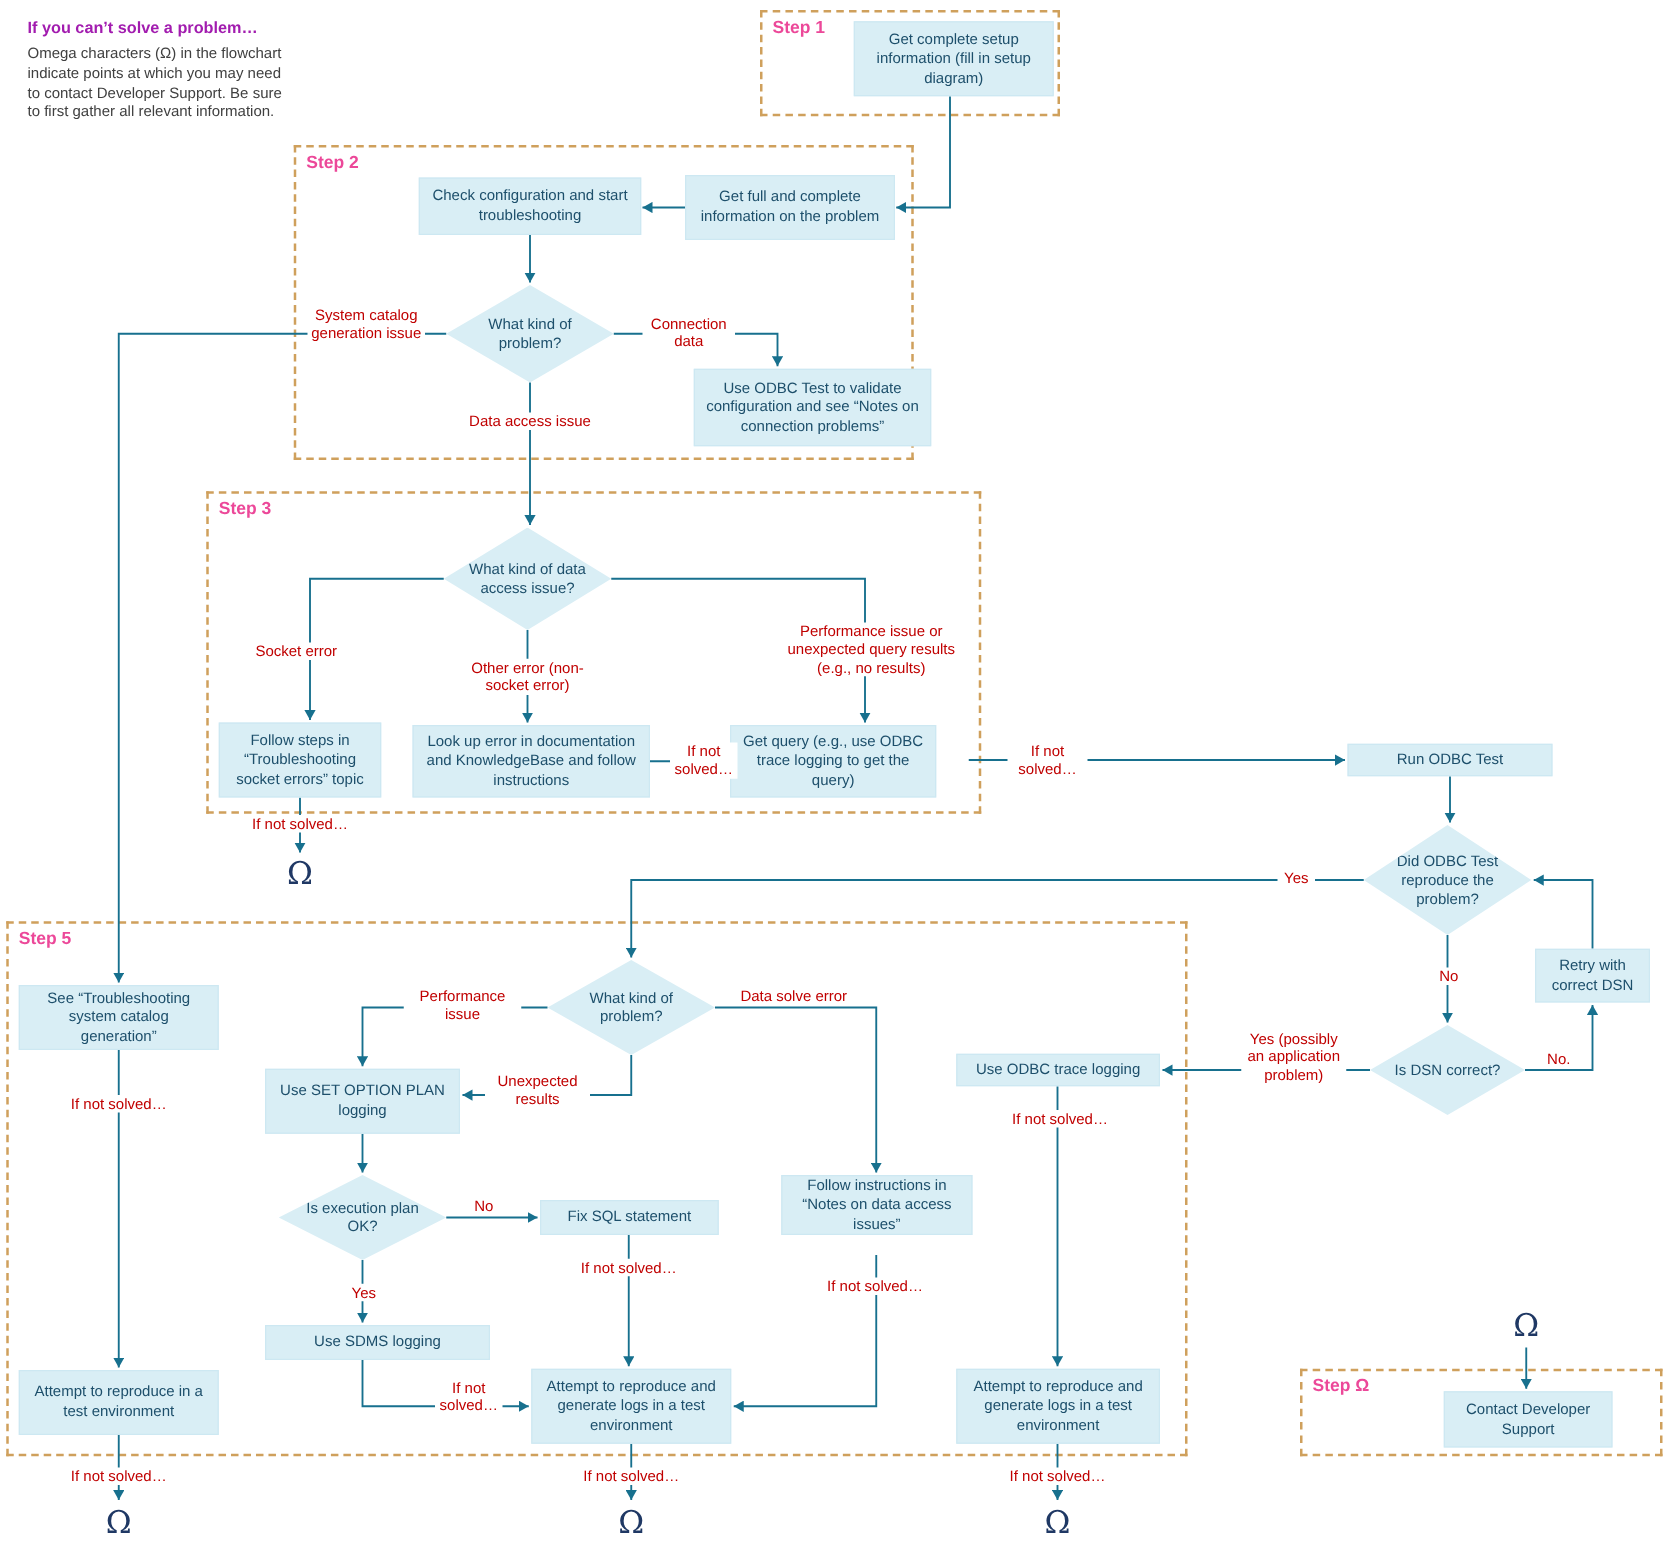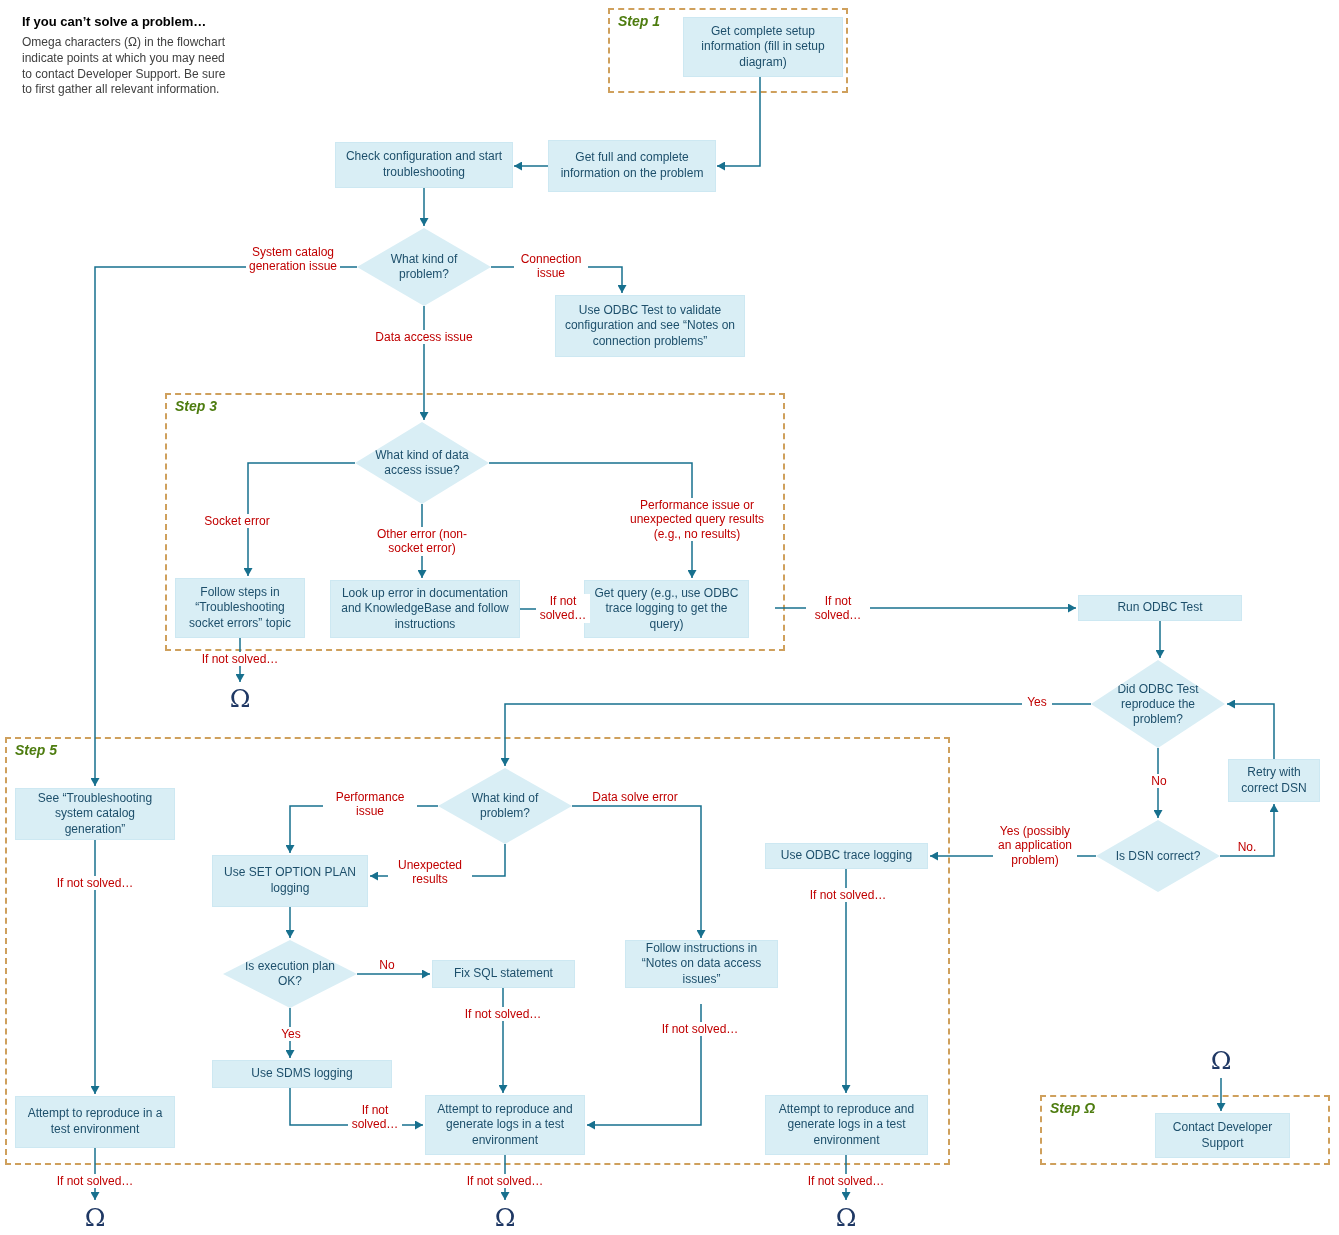--- a/index.html
+++ b/index.html
@@ -1,46 +1,49 @@
 <!DOCTYPE html>
 <html><head>
 <meta charset="utf-8">
 <style>
   * { margin:0; padding:0; box-sizing:border-box; }
   html,body { background:#ffffff; }
   body { font-family:"Liberation Sans", sans-serif; }
   #canvas { position:relative; width:1339px; height:1235px; background:#ffffff; overflow:hidden; }
 
   .stepbox { position:absolute; border:2px dashed #cfa05c; z-index:0; background:transparent; }
-  .steplabel { position:absolute; top:3px; left:8px; font-size:14px; font-weight:bold; color:#4d7c0f; white-space:nowrap;font-style:italic; }
+  .steplabel { position:absolute; top:3px; left:8px; font-size:14px; font-weight:bold; color:#ec4899; white-space:nowrap; }
 
   .wires { position:absolute; left:0; top:0; z-index:1; pointer-events:none; }
 
   .node { position:absolute; z-index:2; background:#d9eef5; border:1px solid #cde8f2; color:#1d4f6b;
           font-size:12px; line-height:1.3; display:flex; align-items:center; justify-content:center;
           text-align:center; padding:3px 8px; }
   .diamond { position:absolute; z-index:2; background:#d9eef5; color:#1d4f6b; font-size:12px; line-height:1.25;
              display:flex; align-items:center; justify-content:center; text-align:center;
              clip-path:polygon(50% 0,100% 50%,50% 100%,0 50%); }
   .diamond > span { width:74%; }
 
   .rlabel { position:absolute; z-index:3; color:#c00000; font-size:12px; line-height:1.2; text-align:center; background:#ffffff; }
   .omega  { position:absolute; z-index:2; font-family:"DejaVu Serif", serif; font-size:25px; color:#1f3864; text-align:center; width:30px; }
 
   .note { position:absolute; left:22px; top:14px; width:208px; z-index:2; color:#404040; }
-  .note .ntitle { font-size:13px; font-weight:bold; color:#000000; margin-bottom:6px; }
+  .note .ntitle { font-size:13px; font-weight:bold; color:#a21caf; margin-bottom:6px; }
   .note .nbody  { font-size:12px; line-height:1.32; }
 </style>
 </head>
 <body>
 
 <div id="canvas">
 
   <div class="stepbox" style="left:608px;top:8px;width:240px;height:85px">
     <span class="steplabel">Step 1</span>
+  </div>
+  <div class="stepbox" style="left:235px;top:116px;width:496px;height:252px">
+    <span class="steplabel">Step 2</span>
   </div>
   <div class="stepbox" style="left:165px;top:393px;width:620px;height:258px">
     <span class="steplabel">Step 3</span>
   </div>
   <div class="stepbox" style="left:5px;top:737px;width:945px;height:428px">
     <span class="steplabel">Step 5</span>
   </div>
   <div class="stepbox" style="left:1040px;top:1095px;width:290px;height:70px">
     <span class="steplabel">Step Ω</span>
   </div>
@@ -126,21 +129,21 @@
     <span>Is DSN correct?</span>
   </div>
   <div class="diamond" style="left:438px;top:768px;width:134px;height:76px">
     <span>What kind of problem?</span>
   </div>
   <div class="diamond" style="left:223px;top:940px;width:134px;height:68px">
     <span>Is execution plan OK?</span>
   </div>
 
   <span class="rlabel" style="left:246px;top:245px;width:94px">System catalog generation issue</span>
-  <span class="rlabel" style="left:514px;top:252px;width:74px">Connection issue</span>
+  <span class="rlabel" style="left:514px;top:252px;width:74px">Connection data</span>
   <span class="rlabel" style="left:367px;top:330px;width:114px">Data access issue</span>
   <span class="rlabel" style="left:195px;top:514px;width:84px">Socket error</span>
   <span class="rlabel" style="left:360px;top:527px;width:124px">Other error (non-socket error)</span>
   <span class="rlabel" style="left:615px;top:498px;width:164px">Performance issue or unexpected query results (e.g., no results)</span>
   <span class="rlabel" style="left:536px;top:594px;width:54px">If not solved…</span>
   <span class="rlabel" style="left:806px;top:594px;width:64px">If not solved…</span>
   <span class="rlabel" style="left:196px;top:652px;width:88px">If not solved…</span>
   <span class="rlabel" style="left:1022px;top:695px;width:30px">Yes</span>
   <span class="rlabel" style="left:1146px;top:774px;width:26px">No</span>
   <span class="rlabel" style="left:1232px;top:840px;width:30px">No.</span>

